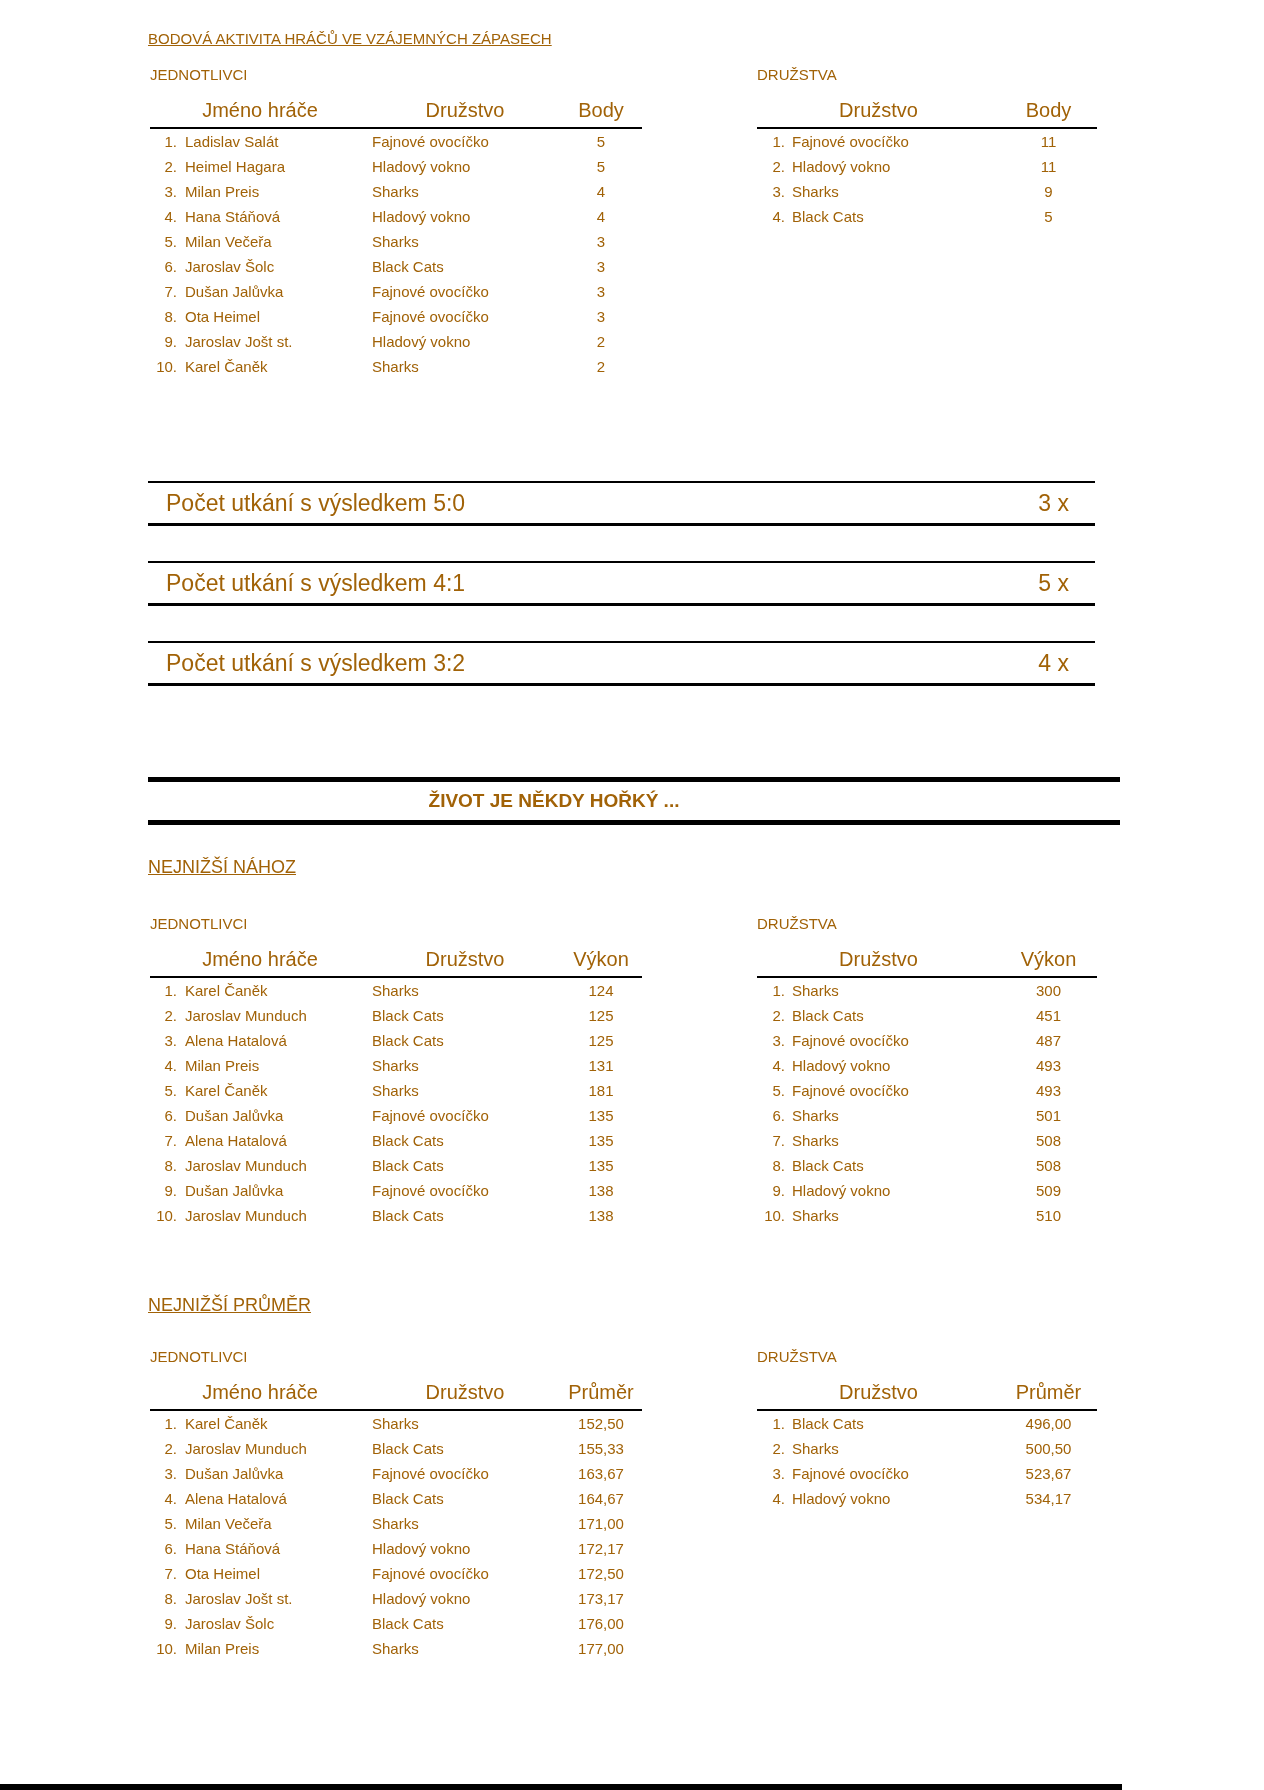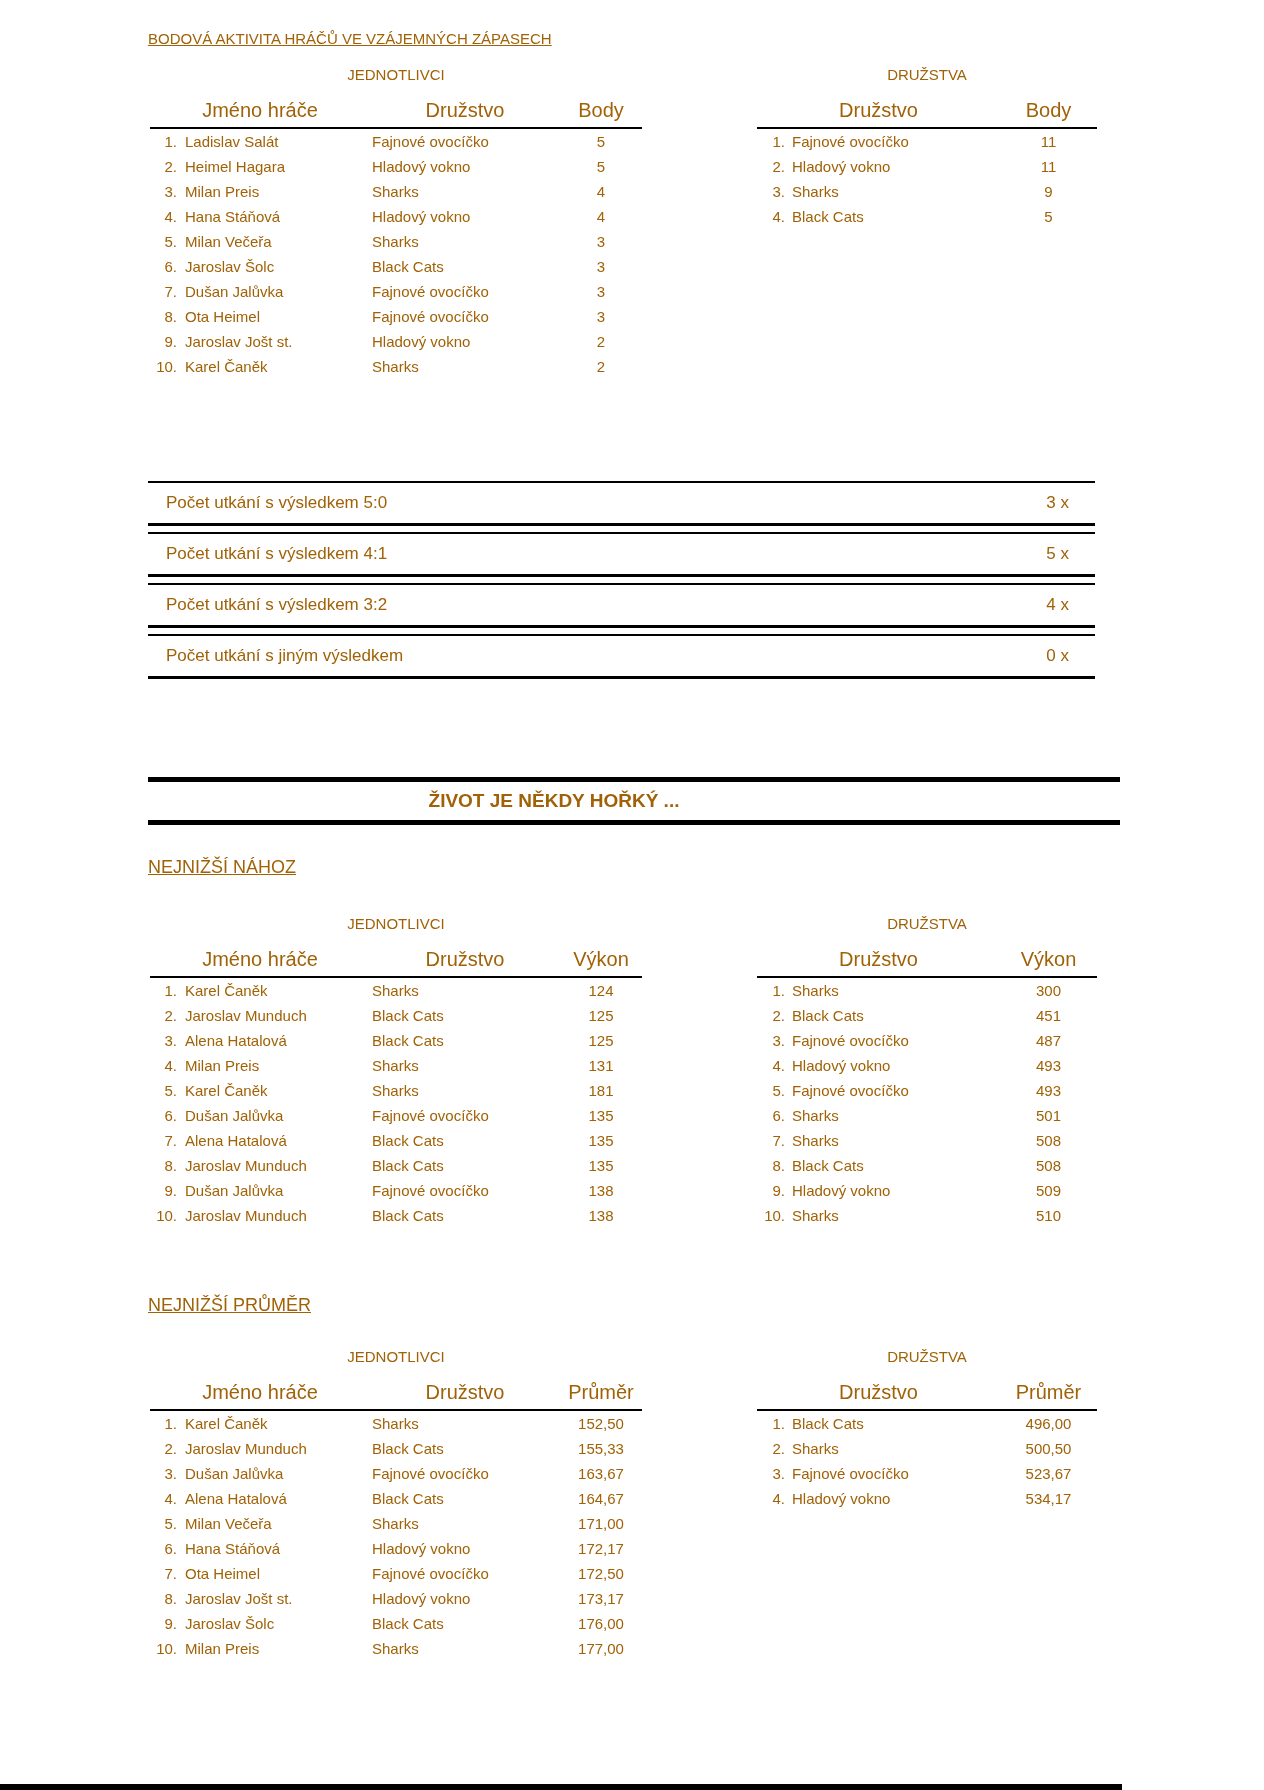--- a/index.html
+++ b/index.html
@@ -13,38 +13,38 @@
     position:absolute; left:148px; top:30px;
     font-size:15px; text-decoration:underline; white-space:nowrap;
   }
   .section { position:absolute; left:150px; display:flex; }
   #section-points  { top:66px; }
   #section-nahoz   { top:915px; }
   #section-prumer  { top:1348px; }
   .col-left  { width:492px; }
   .col-spacer{ width:115px; }
   .col-right { width:340px; }
-  .tcol-title { text-align:center; font-size:15px; margin-bottom:16px; white-space:nowrap; }
+  .tcol-title { font-size:15px; margin-bottom:16px; white-space:nowrap; }
   .thead { border-bottom:2px solid #000; padding-bottom:5px; }
   .grid-ind  { display:grid; grid-template-columns:32px 188px 190px 82px; }
   .grid-team { display:grid; grid-template-columns:33px 210px 97px; }
   .th { font-size:20px; text-align:center; white-space:nowrap; }
   .th-name { grid-column:1 / 3; }
   .trow { height:25px; line-height:25px; font-size:15px; white-space:nowrap; }
   .c-rank { text-align:right; padding-right:5px; }
   .c-name { padding-left:3px; overflow:hidden; }
   .c-team { padding-left:2px; overflow:hidden; }
   .c-val  { text-align:center; }
   .banners { position:absolute; left:148px; top:481px; width:947px; }
   .banner {
     box-sizing:border-box; width:947px; height:45px;
     border-top:2px solid #000; border-bottom:3px solid #000;
     display:flex; align-items:center; justify-content:space-between;
-    padding:0 26px 0 18px; margin-bottom:6px;
-    font-size:17px; white-space:nowrap;text-align:center;
+    padding:0 26px 0 18px; margin-bottom:35px;
+    font-size:23px; white-space:nowrap;text-align:center;
   }
   .divider-heading {
     position:absolute; left:148px; top:777px; width:972px;
     box-sizing:border-box;
     border-top:5px solid #000; border-bottom:5px solid #000;
   }
   .divider-heading .dh-text {
     height:38px; line-height:38px; text-align:center;
     font-weight:bold; font-size:19px; padding-right:160px; white-space:nowrap;
   }
@@ -177,24 +177,20 @@
         <span class="banner-label">Počet utkání s výsledkem 5:0</span>
         <span class="banner-value">3 x</span>
       </div>
       <div class="banner">
         <span class="banner-label">Počet utkání s výsledkem 4:1</span>
         <span class="banner-value">5 x</span>
       </div>
       <div class="banner">
         <span class="banner-label">Počet utkání s výsledkem 3:2</span>
         <span class="banner-value">4 x</span>
-      </div>
-      <div class="banner">
-        <span class="banner-label">Počet utkání s jiným výsledkem</span>
-        <span class="banner-value">0 x</span>
       </div>
     </div>
 
   <div class="divider-heading">
     <div class="dh-text">ŽIVOT JE NĚKDY HOŘKÝ ...</div>
   </div>
 
   <div class="sub-heading" id="heading-nahoz">NEJNIŽŠÍ NÁHOZ</div>
   <div class="section" id="section-nahoz">
     <div class="col-left">

